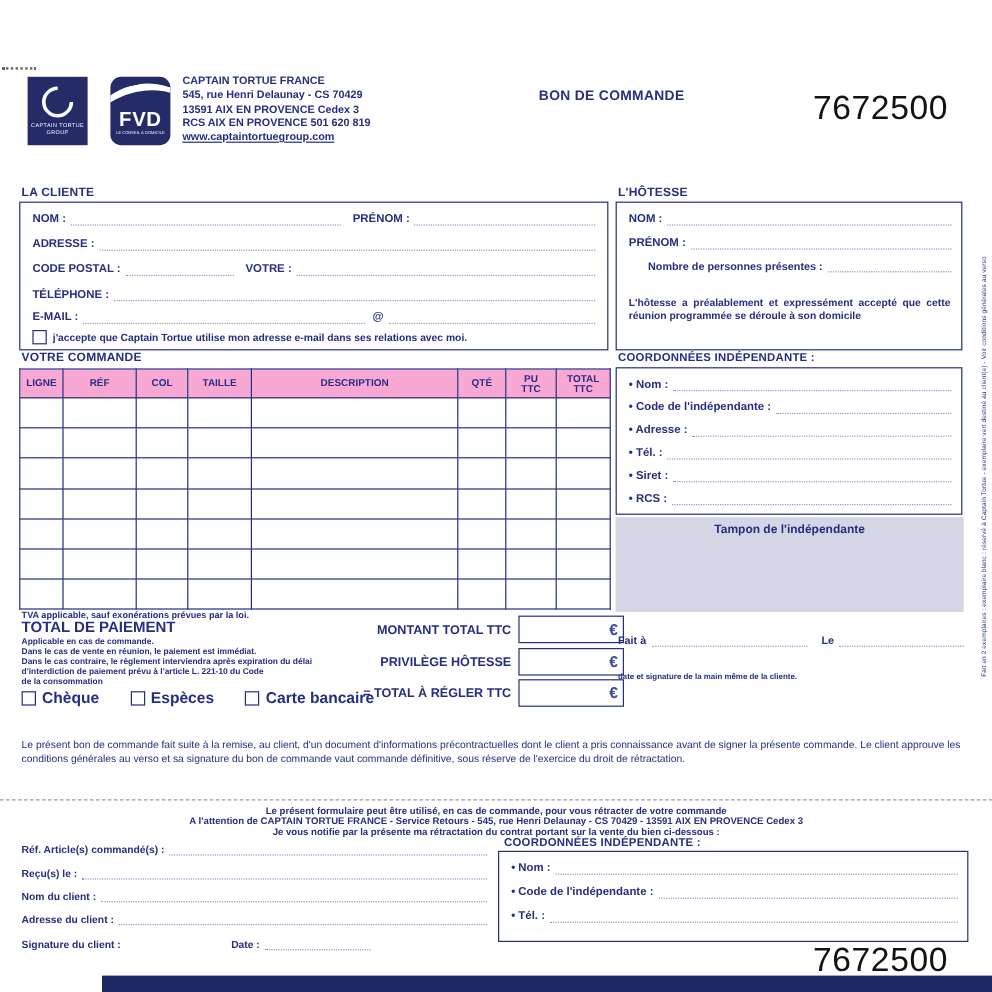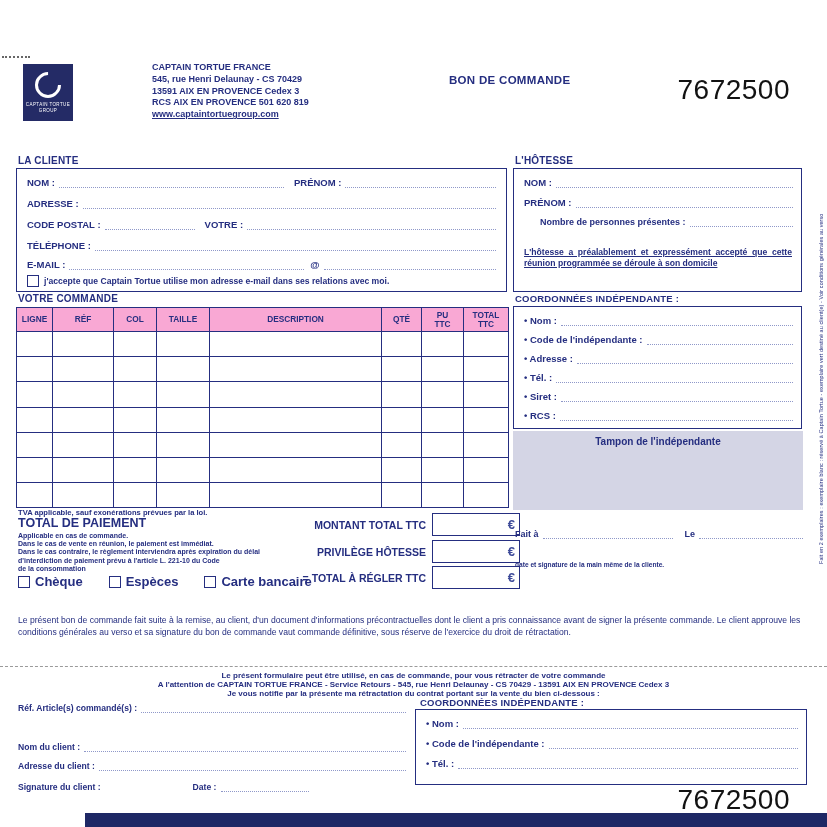--- a/index.html
+++ b/index.html
@@ -27,21 +27,21 @@
   .fn-bottom{top:784px;}
   
   .sec-label{position:absolute;font-size:10px;font-weight:bold;letter-spacing:.2px;}
   .box{position:absolute;border:1.6px solid #252e80;background:#fff;}
   .frow{position:absolute;display:flex;align-items:flex-end;font-size:9.5px;font-weight:bold;}
   .frow .lbl{white-space:nowrap;}
   .dot{border-bottom:1.2px dotted #8f98c9;height:3px;margin-left:4px;}
   .grow{flex:1;}
   .chk{width:10px;height:10px;border:1.3px solid #252e80;background:#fff;display:inline-block;
        flex:none;margin-right:5px;}
-  .note-par{position:absolute;font-size:8.6px;font-weight:bold;line-height:11px;text-align:justify;text-decoration:underline;}
+  .note-par{position:absolute;font-size:8.6px;font-weight:bold;line-height:11px;text-align:justify;}
   
   .order-table{position:absolute;left:16px;top:307px;width:492px;border-collapse:collapse;
                table-layout:fixed;}
   .order-table th{background:#f9a8d4;border:1.3px solid #252e80;font-size:8.3px;font-weight:bold;
                   color:#252e80;height:23px;white-space:pre-line;line-height:9px;padding:0;}
   .order-table td{border:1.3px solid #252e80;height:24.2px;padding:0;}
   .order-table{border:1.6px solid #252e80;}
   
   .ind-row{position:absolute;left:10px;right:8px;display:flex;align-items:flex-end;
            font-size:9.5px;font-weight:bold;}
@@ -77,20 +77,25 @@
   <div class="dotted-mark"></div>
 
   <div class="ct-logo">
     <div class="ct-arc"></div>
     <div class="ct-logo-text">
       <div>CAPTAIN TORTUE</div>
       <div>GROUP</div>
     </div>
   </div>
 
+  <div class="fvd-logo">
+    <div class="fvd-arc"></div>
+    <div class="fvd-text">FVD</div>
+    <div class="fvd-sub">LE CONSEIL À DOMICILE</div>
+  </div>
 
   <div class="company-block">
     <div>CAPTAIN TORTUE FRANCE</div>
     <div>545, rue Henri Delaunay - CS 70429</div>
     <div>13591 AIX EN PROVENCE Cedex 3</div>
     <div>RCS AIX EN PROVENCE 501 620 819</div>
     <div class="site">www.captaintortuegroup.com</div>
   </div>
 
   <div class="doc-title">BON DE COMMANDE</div>
@@ -336,20 +341,24 @@
 
   <div class="perf"></div>
   <div class="retr-line" style="top:671px;">Le présent formulaire peut être utilisé, en cas de commande, pour vous rétracter de votre commande</div>
   <div class="retr-line" style="top:680px;">A l'attention de CAPTAIN TORTUE FRANCE - Service Retours - 545, rue Henri Delaunay - CS 70429 - 13591 AIX EN PROVENCE Cedex 3</div>
   <div class="retr-line" style="top:689px;">Je vous notifie par la présente ma rétractation du contrat portant sur la vente du bien ci-dessous :</div>
 
   <div class="frow" style="left:18px;top:703px;width:388px;font-size:8.6px;">
     <span class="lbl">Réf. Article(s) commandé(s) :</span>
     <span class="dot grow"></span>
   </div>
+  <div class="frow" style="left:18px;top:723px;width:388px;font-size:8.6px;">
+    <span class="lbl">Reçu(s) le :</span>
+    <span class="dot grow"></span>
+  </div>
   <div class="frow" style="left:18px;top:742px;width:388px;font-size:8.6px;">
     <span class="lbl">Nom du client :</span>
     <span class="dot grow"></span>
   </div>
   <div class="frow" style="left:18px;top:761px;width:388px;font-size:8.6px;">
     <span class="lbl">Adresse du client :</span>
     <span class="dot grow"></span>
   </div>
   <div class="frow" style="left:18px;top:782px;width:388px;font-size:8.6px;">
     <span class="lbl">Signature du client :</span>

